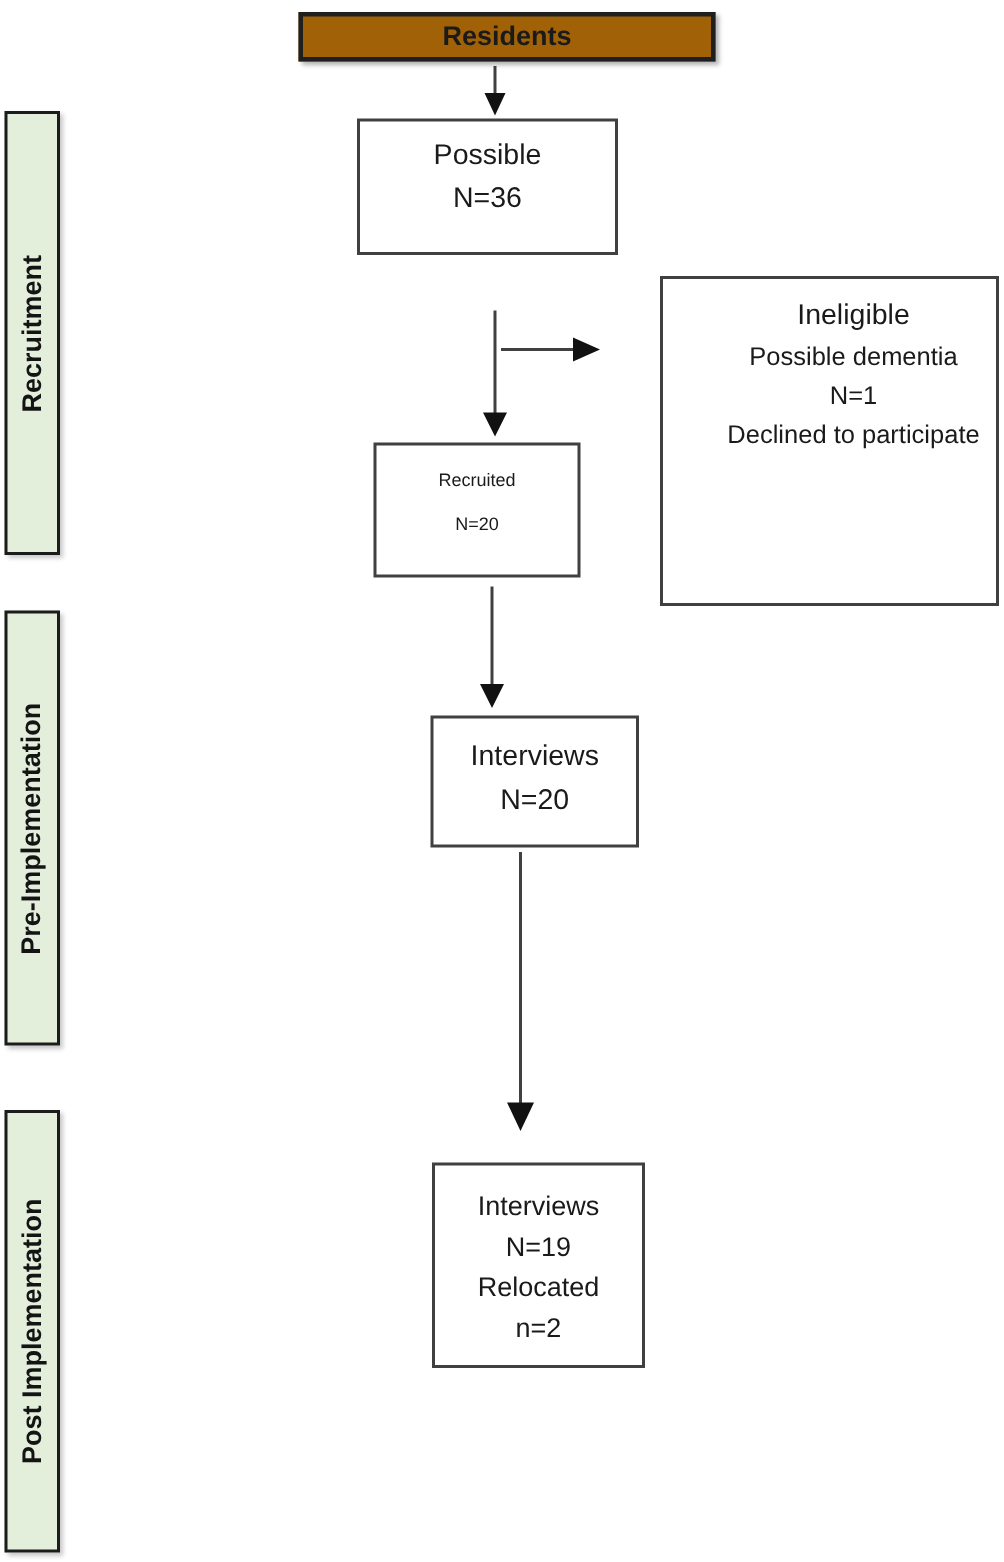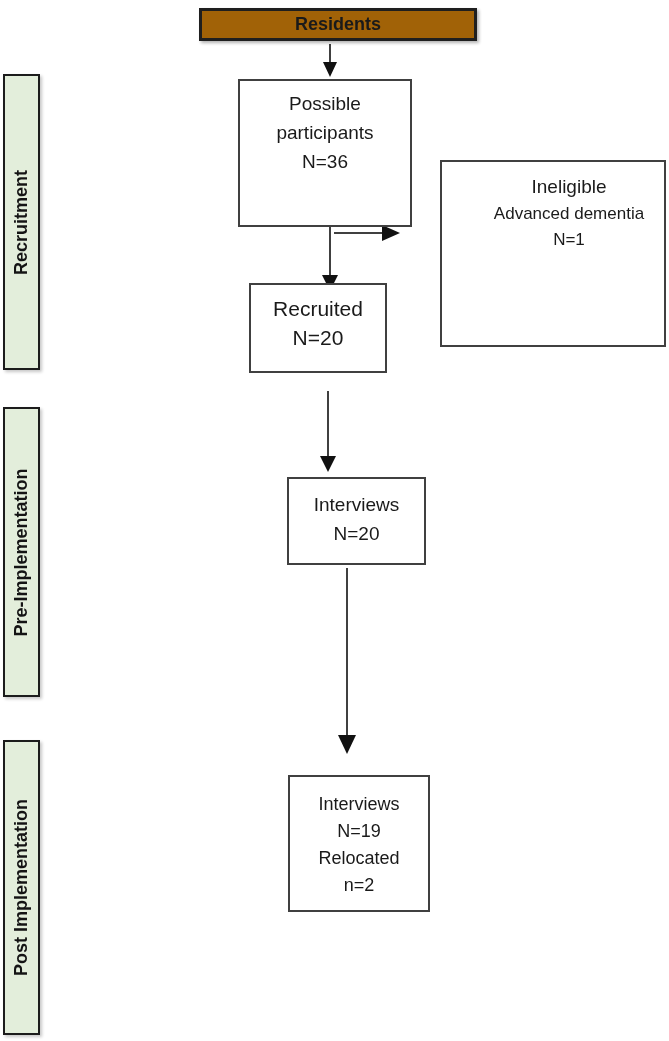--- a/index.html
+++ b/index.html
@@ -64,36 +64,36 @@
     border: 2px solid #404040;
     display: flex;
     flex-direction: column;
     align-items: center;
     text-align: center;
   }
   .flow-box span { display: block; }
 
   #box-possible {
     left: 238px; top: 79px;
-    width: 174px; height: 148px;
+    width: 174px; height: 91px;
     font-size: 19px; line-height: 29px;
     padding-top: 8px;
   }
   #box-ineligible {
-    left: 440px; top: 160px;
-    width: 226px; height: 187px;
+    left: 440px; top: 184px;
+    width: 226px; height: 220px;
     font-size: 17px; line-height: 26px;
     padding-top: 11px;
     padding-left: 32px;
   }
   #box-ineligible .box-title { font-size: 19px; line-height: 28px; }
   #box-recruited {
-    left: 249px; top: 283px;
+    left: 249px; top: 295px;
     width: 138px; height: 90px;
-    font-size: 21px; line-height: 29px;
+    font-size: 12px; line-height: 29px;
     padding-top: 9px;
   }
   #box-interviews-pre {
     left: 287px; top: 477px;
     width: 139px; height: 88px;
     font-size: 19px; line-height: 29px;
     padding-top: 11px;
   }
   #box-interviews-post {
     left: 288px; top: 775px;
@@ -144,28 +144,28 @@
   <div class="stage-bar" id="stage-post">
     <span class="vtext">Post Implementation</span>
   </div>
 
   <div class="residents-box">
     <span>Residents</span>
   </div>
 
   <div class="flow-box" id="box-possible">
     <span>Possible</span>
-    <span>participants</span>
     <span>N=36</span>
   </div>
 
   <div class="flow-box" id="box-ineligible">
     <span class="box-title">Ineligible</span>
-    <span>Advanced dementia</span>
+    <span>Possible dementia</span>
     <span>N=1</span>
+    <span>Declined to participate</span>
   </div>
 
   <div class="flow-box" id="box-recruited">
     <span>Recruited</span>
     <span>N=20</span>
   </div>
 
   <div class="flow-box" id="box-interviews-pre">
     <span>Interviews</span>
     <span>N=20</span>

